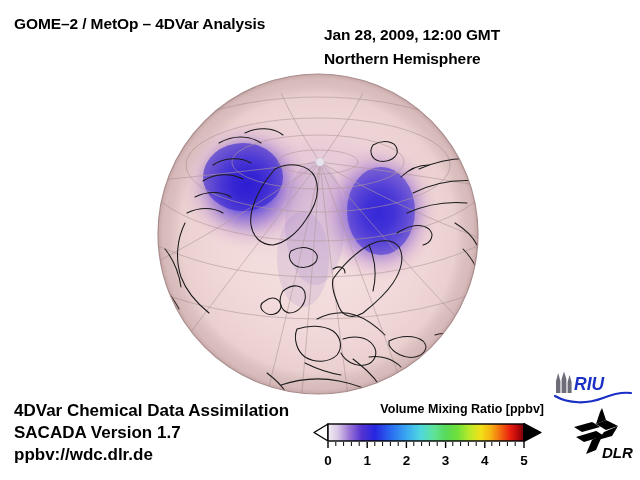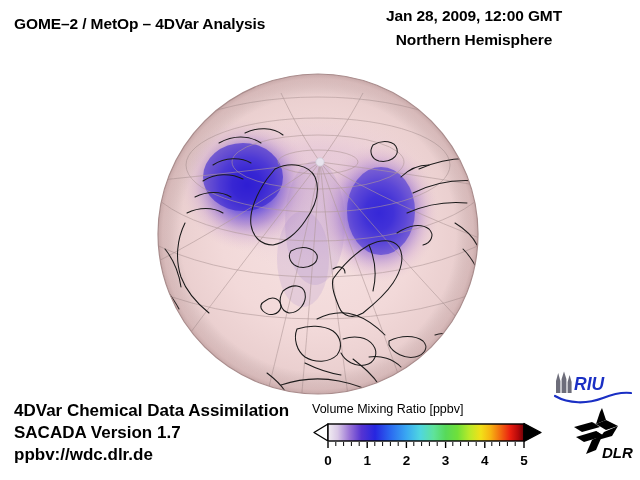--- a/index.html
+++ b/index.html
@@ -19,23 +19,23 @@
   
   .header-left {
     position: absolute;
     left: 14px;
     top: 12px;
     width: 360px;
   }
   .header-right {
     position: absolute;
     right: 16px;
-    top: 4px;
+    top: 23px;
     width: 300px;
-    text-align: center;
+    text-align: left;
   }
   .hline {
     font-size: 15.5px;
     font-weight: bold;
     line-height: 24px;
     white-space: nowrap;
     letter-spacing: -0.1px;
   }
   .hline sub {
     font-size: 11px;
@@ -74,22 +74,22 @@
 
   
   #colorbar-block {
     position: absolute;
     left: 312px;
     top: 400px;
     width: 232px;
   }
   #colorbar-title {
     font-size: 12.5px;
-    font-weight: normal;
-    text-align: left;
+    font-weight: bold;
+    text-align: right;
     line-height: 18px;
     white-space: nowrap;
   }
   #colorbar-svg {
     display: block;
     margin-top: 4px;
   }
   .cb-tick-label {
     font-size: 13.5px;
     font-weight: bold;

